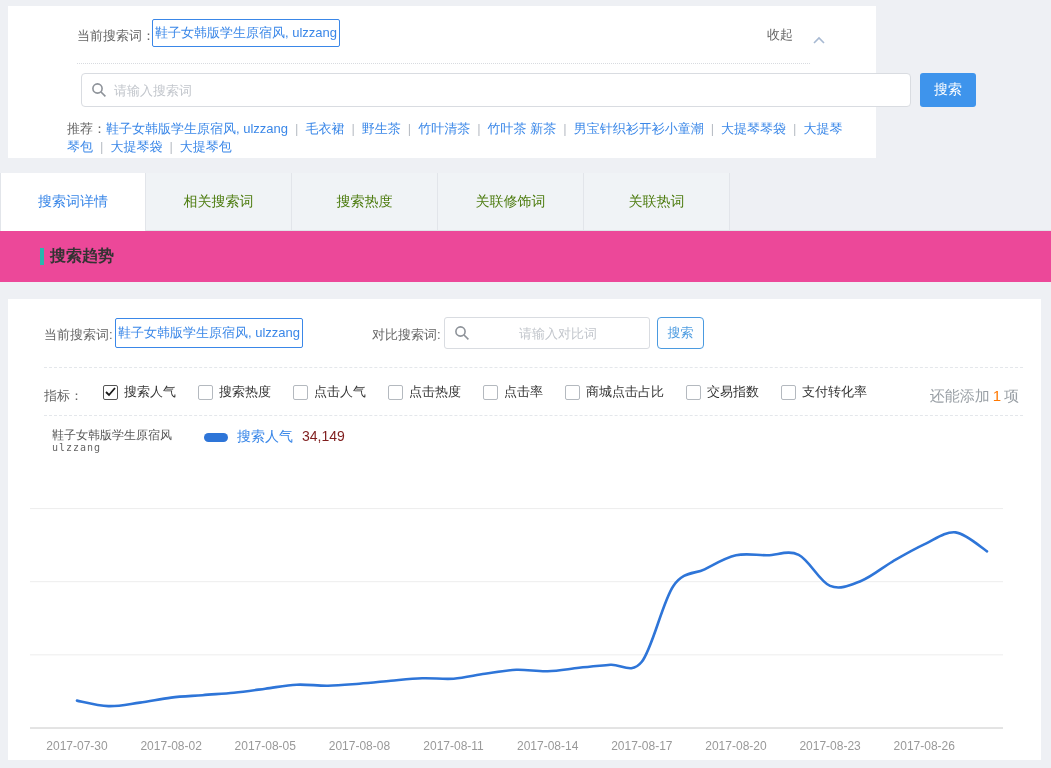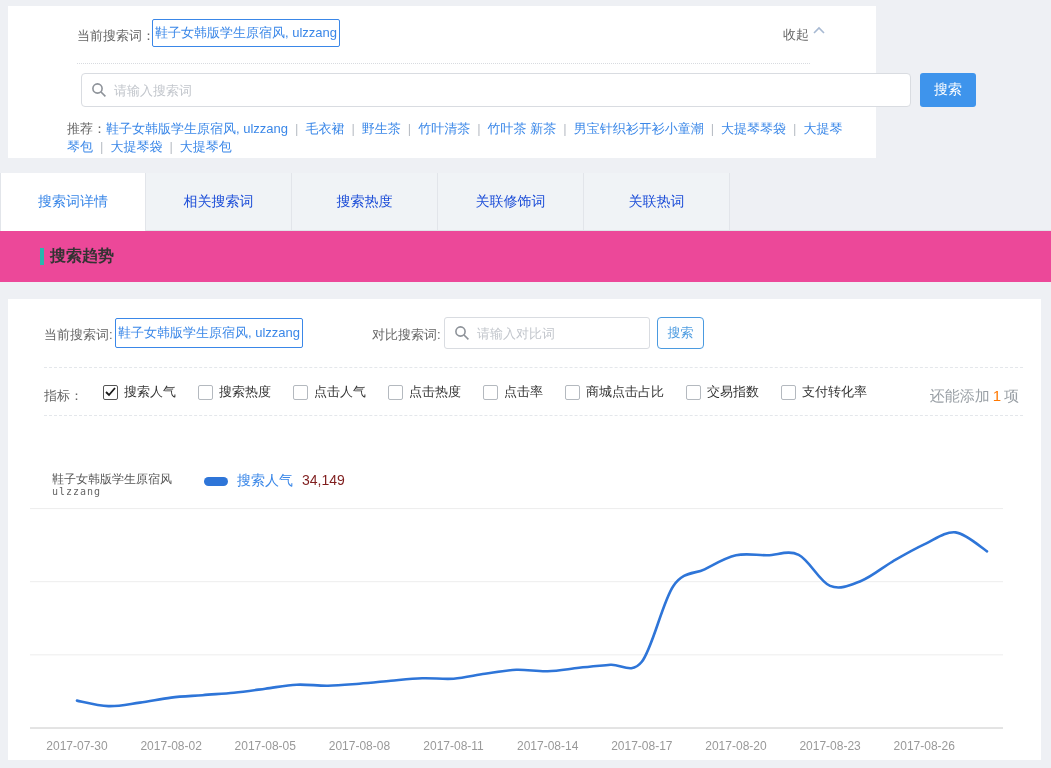--- a/index.html
+++ b/index.html
@@ -9,75 +9,75 @@
   .card { position:absolute; background:#fff; }
 
   
   .top-card { left:8px; top:6px; width:868px; height:152px; }
   .lbl { color:#666; font-size:13px; }
   .chip { display:inline-flex; align-items:center; justify-content:center;
           border:1px solid #3a87e8; color:#3a87e8; font-size:13px; border-radius:2px;
           background:#fff; cursor:pointer; }
   .chip-top { position:absolute; left:144px; top:13px; width:188px; height:28px; }
   .row1-label { position:absolute; left:69px; top:21px; }
-  .collapse { position:absolute; right:51px; top:20px; color:#666; font-size:13px; cursor:pointer; display:flex; align-items:flex-start; gap:4px; }
+  .collapse { position:absolute; right:51px; top:20px; color:#666; font-size:13px; cursor:pointer; display:flex; align-items:flex-end; gap:20px; }
   .chev { width:12px; height:8px; }
   .dotted-sep { position:absolute; left:69px; right:66px; top:57px; border-top:1px dotted #d8dbe0; }
   .search-wrap { position:absolute; left:73px; top:67px; width:830px; height:34px; }
   .search-wrap input { width:100%; height:100%; border:1px solid #d9dce1; border-radius:4px;
         padding:0 18px 0 32px; font-size:13px; color:#333; outline:none; background:#fff; }
   .search-wrap input::placeholder { color:#c2c6cc; }
   .mag { position:absolute; left:10px; top:9px; width:16px; height:16px; }
   .btn-fill { position:absolute; left:912px; top:67px; width:56px; height:34px; background:#3e94ec;
         color:#fff; font-size:14px; border:none; border-radius:3px; cursor:pointer; }
   .rec-row { position:absolute; left:59px; top:114px; right:30px; font-size:13px; color:#555; line-height:18px; }
   .rec-row a { color:#3a87e8; text-decoration:none; cursor:pointer; }
   .pipe { color:#b9bec5; margin:0 7px; }
 
   
   .tabs { position:absolute; left:0; top:173px; width:1051px; height:58px; display:flex;
           border-bottom:1px solid #dfe3e8; background:#eef0f4; }
   .tab { width:146px; height:57px; display:flex; align-items:center; justify-content:center;
-         font-size:14px; color:#1d4ed8; background:#f0f3f6; border-right:1px solid #e2e5ea;
+         font-size:14px; color:#4d7c0f; background:#f0f3f6; border-right:1px solid #e2e5ea;
          cursor:pointer; }
   .tab:first-child { border-left:1px solid #e2e5ea; }
   .tab.active { background:#fff; color:#3a87e8; height:58px; }
 
   
   .section-head { position:absolute; left:0; top:231px; width:1051px; height:51px; background:#ec4899;
                   display:flex; align-items:center; }
   .teal-bar { width:4px; height:17px; background:#28b8ad; margin-left:40px; }
   .section-title { font-size:16px; font-weight:bold; color:#333; margin-left:6px; }
 
   
   .trend-card { left:8px; top:299px; width:1033px; height:461px; }
   .rowA-label1 { position:absolute; left:36px; top:27px; }
   .chip-trend { position:absolute; left:107px; top:19px; width:188px; height:30px; }
   .rowA-label2 { position:absolute; left:364px; top:27px; }
   .cmp-wrap { position:absolute; left:436px; top:18px; width:206px; height:32px; }
   .cmp-wrap input { width:100%; height:100%; border:1px solid #d9dce1; border-radius:3px;
-        padding:0 10px 0 32px; font-size:13px; color:#404040; outline:none; }
+        padding:0 10px 0 32px; font-size:13px; color:#404040; outline:none;text-align:center; }
   .cmp-wrap input::placeholder { color:#c2c6cc; }
   .cmp-wrap .mag { top:8px; }
   .btn-outline { position:absolute; left:649px; top:18px; width:47px; height:32px; background:#fdfeff;
         color:#4a9ae0; font-size:13px; border:1px solid #4a9ae0; border-radius:4px; cursor:pointer; }
   .sep { position:absolute; left:36px; right:18px; border-top:1px dashed #e4e7eb; }
   .sep-a { top:68px; }
   .sep-b { top:116px; }
   .metrics-label { position:absolute; left:36px; top:88px; }
   .metrics { position:absolute; left:95px; top:84px; display:flex; align-items:center; gap:22px; }
   .metric { display:flex; align-items:center; gap:6px; cursor:pointer; }
   .cb { width:15px; height:15px; border:1px solid #b4b9bf; border-radius:2px; background:#fff;
         display:flex; align-items:center; justify-content:center; }
   .cb.on { border-color:#555; }
   .metric span.mlabel { font-size:13px; color:#333; }
   .add-more { position:absolute; right:22px; top:88px; font-size:15px; color:#9aa0a6; }
   .add-more .cnt { color:#ff7800; margin:0 3px; }
 
-  .legend { position:absolute; left:44px; top:129px; display:flex; align-items:flex-start;margin-top:44px; }
+  .legend { position:absolute; left:44px; top:129px; display:flex; align-items:flex-start; }
   .legend-name { width:152px; }
   .legend-name .l1 { font-size:12px; color:#555; line-height:14px; }
   .legend-name .l2 { font-size:10px; color:#666; font-family:"DejaVu Sans Mono",monospace; letter-spacing:1px; }
   .legend-pill { width:24px; height:9px; border-radius:5px; background:#2e75d8; margin:5px 9px 0 0; }
   .legend-metric { font-size:14px; color:#3a87e8; margin-right:9px; }
   .legend-value { font-size:14px; color:#7f1d1d; }
 
   .chart-box { position:absolute; left:22px; top:171px; width:975px; height:285px; }
   .chart-box svg { display:block; }
   .xlabel { font-size:12px; fill:#999; }

